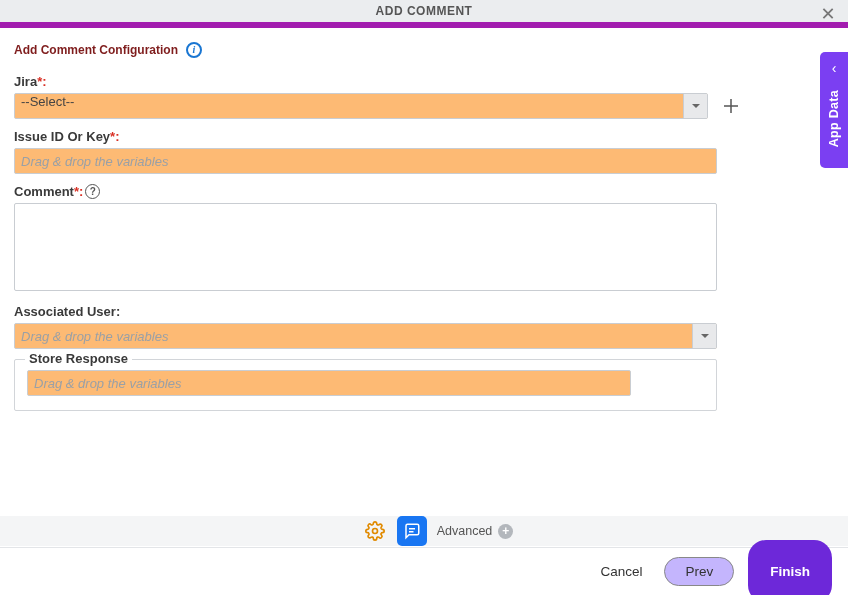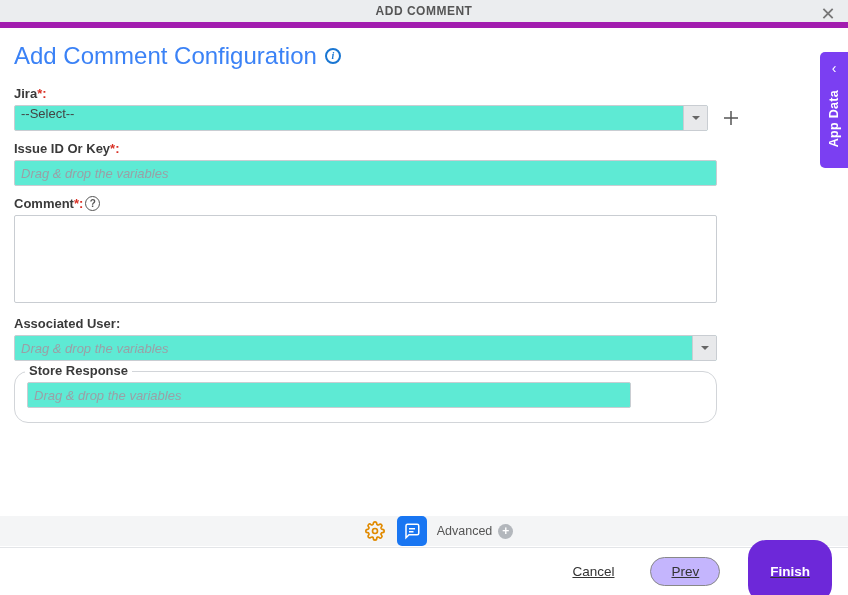--- a/index.html
+++ b/index.html
@@ -40,23 +40,23 @@
   .content {
     padding: 14px 14px 0 14px;
   }
   .page-title-row {
     display: flex;
     align-items: center;
     gap: 8px;
     margin-bottom: 16px;
   }
   .page-title {
-    font-size: 24px;
-    font-weight: 400;
-    color: #3b82f6;
+    font-size: 12px;
+    font-weight: 700;
+    color: #7f1d1d;
   }
   .info-icon {
     width: 16px; height: 16px;
     border: 2px solid #1976d2;
     border-radius: 50%;
     color: #1976d2;
     display: inline-flex;
     align-items: center;
     justify-content: center;
     font-size: 10px;
@@ -91,21 +91,21 @@
   }
 
   .input-row { display: flex; align-items: stretch; gap: 10px; }
   .input-row .select-wrap { flex: 1; }
 
   .select-wrap, .input-wrap {
     display: flex;
     align-items: stretch;
     border: 1px solid #c9cdd2;
     border-radius: 2px;
-    background: #5eead4;
+    background: #fdba74;
     height: 26px;
   }
   .select-text, .text-input {
     flex: 1;
     border: none;
     outline: none;
     padding: 0 6px;
     font-size: 13px;
     color: #333;
     background: transparent;
@@ -147,21 +147,21 @@
     font-family: inherit;
     font-size: 13px;
     outline: none;
   }
 
   .assoc-wrap { display: flex; width: 703px; }
   .assoc-wrap .text-input { flex: 1; }
 
   .fieldset {
     border: 1px solid #d2d5d9;
-    border-radius: 14px;
+    border-radius: 2px;
     padding: 10px 12px 14px 12px;
     margin-top: 6px;
     width: 703px;
     position: relative;
   }
   .fieldset-legend {
     position: absolute;
     top: -9px;
     left: 10px;
     background: #fff;
@@ -212,25 +212,24 @@
   }
 
   
   .footer {
     position: absolute;
     left: 0; right: 0; bottom: 0;
     height: 48px;
     display: flex;
     align-items: center;
     justify-content: flex-end;
-    gap: 28px;
+    gap: 14px;
     padding-right: 16px;
     border-top: 1px solid #e3e5e8;
     background: #fff;
-    text-decoration: underline;
   }
   .btn-text {
     background: none; border: none;
     color: #333; font-size: 13.5px;
     cursor: pointer;
     padding: 6px 8px;
   }
   .btn-outline {
     border: 1.5px solid #888;
     background: #c4b5fd;

